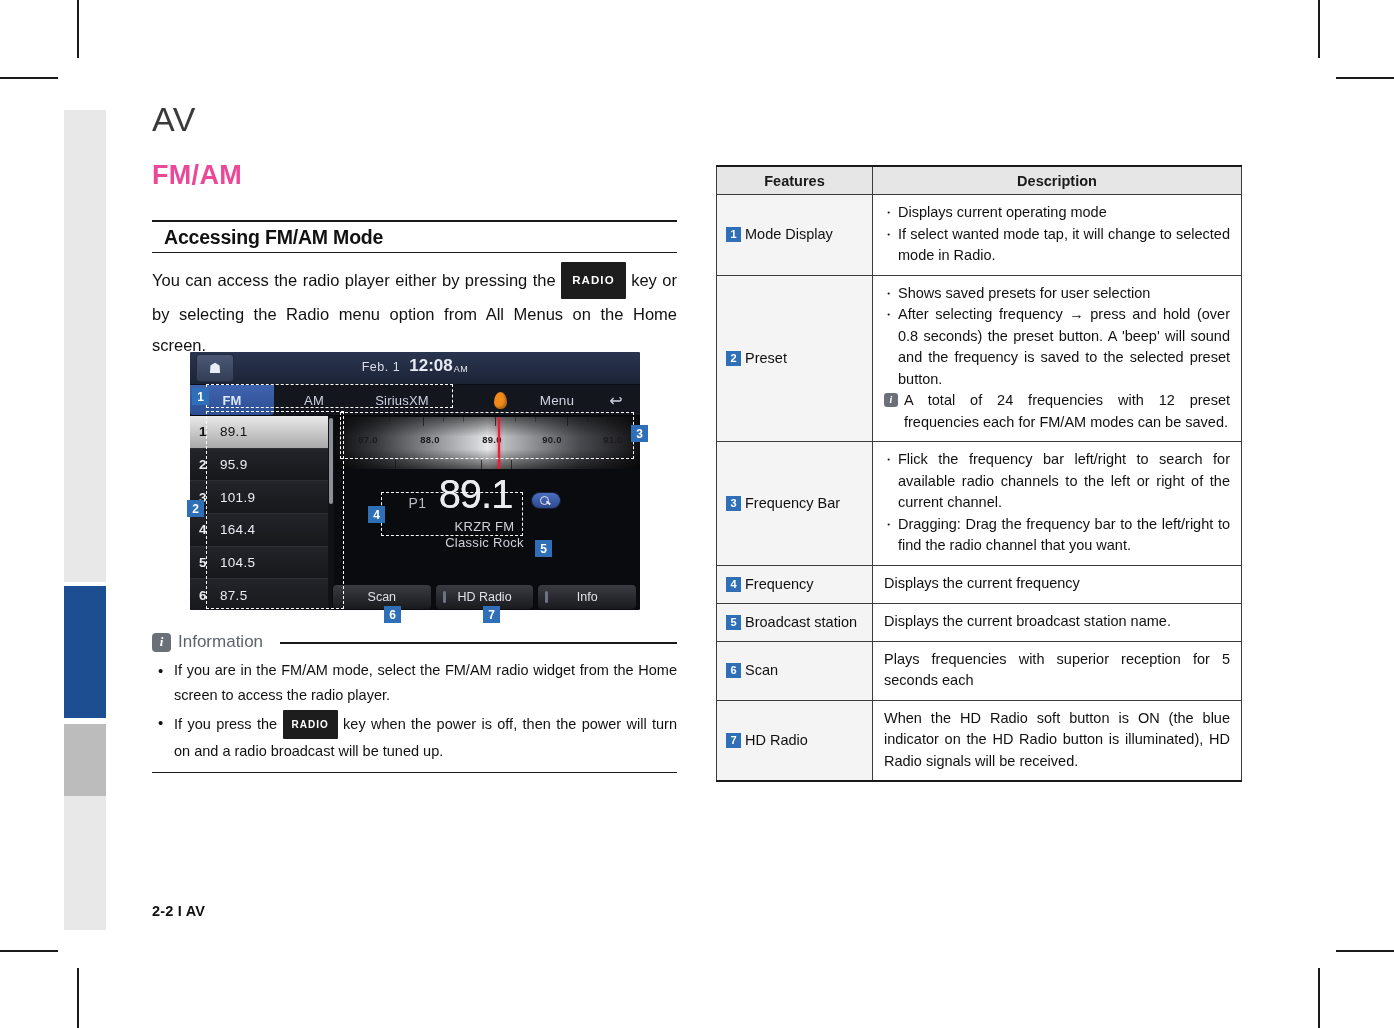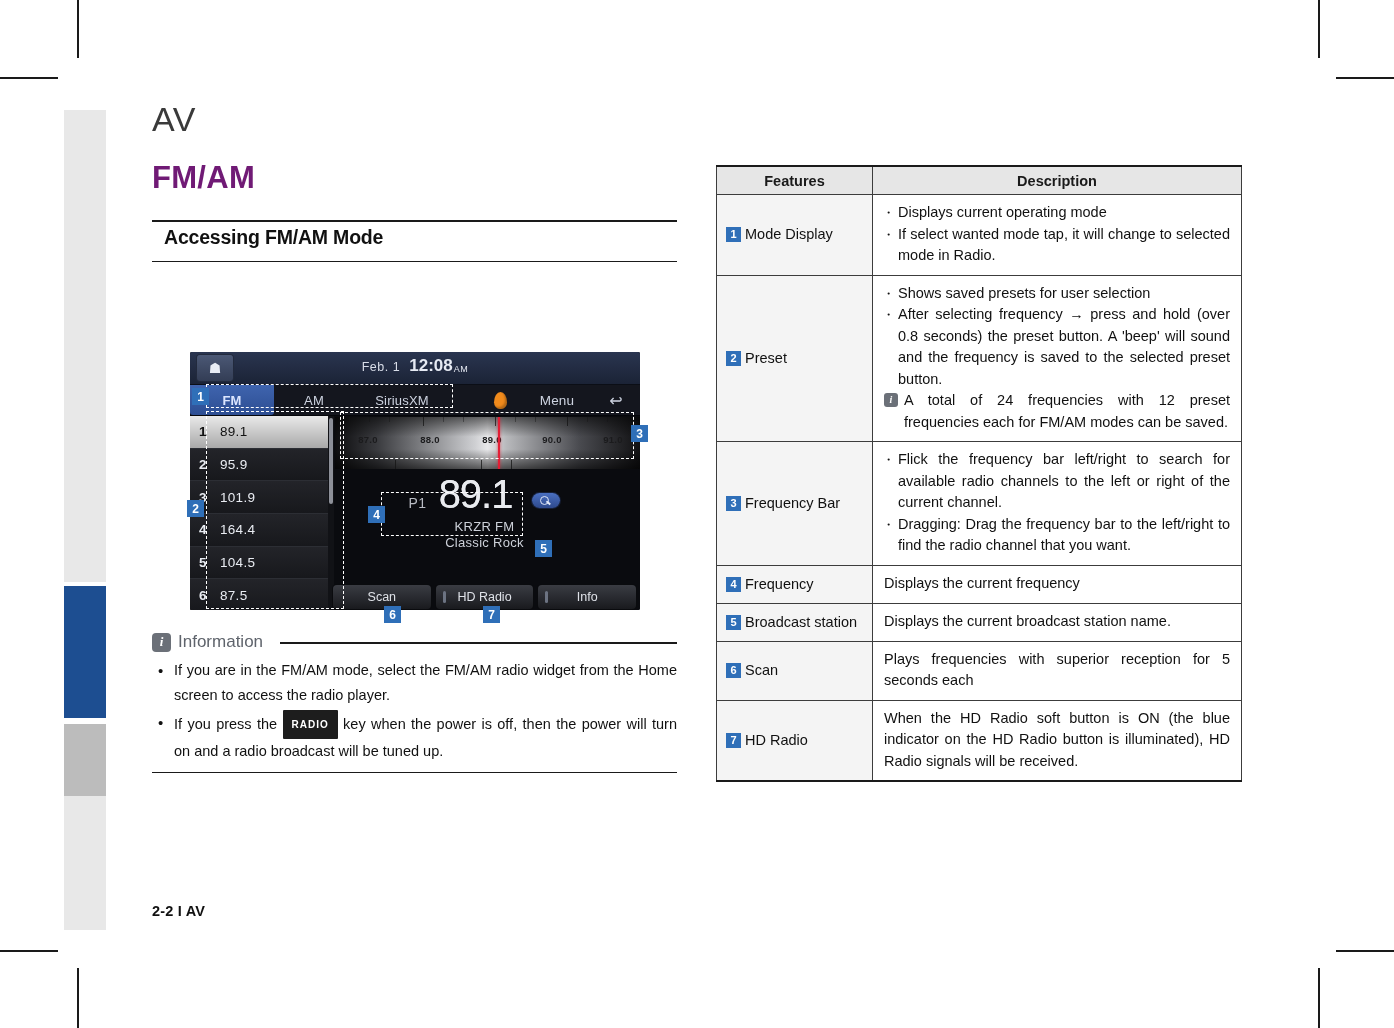--- a/index.html
+++ b/index.html
@@ -20,27 +20,27 @@
 
   
   .page{position:absolute;left:0;top:0;width:1377px;height:1028px;}
 
   .chapter-title{
     position:absolute;left:152px;top:100px;
     font-size:34px;color:#3a3a3a;letter-spacing:.5px;font-weight:400;
   }
   .section-title{
     position:absolute;left:152px;top:160px;
-    font-size:31px;color:#701a75;font-weight:700;letter-spacing:.3px;
+    font-size:27px;color:#ec4899;font-weight:700;letter-spacing:.3px;
   }
 
   
   .leftcol{position:absolute;left:152px;top:220px;width:525px;}
 
-  .subhead-wrap{border-top:2.5px solid #1a1a1a;border-bottom:1.5px solid #1a1a1a;padding:4px 0 12px 12px;}
+  .subhead-wrap{border-top:2.5px solid #1a1a1a;border-bottom:1.5px solid #1a1a1a;padding:4px 0 3px 12px;}
   .subhead{font-size:19.5px;font-weight:700;color:#111;letter-spacing:-.2px;}
 
   .bodytext{
     margin-top:9px;font-size:16.5px;color:#111;line-height:31px;
     text-align:justify;text-justify:inter-word;
   }
   .kbd{
     display:inline-block;background:#1d1d1d;color:#fff;
     font-size:11.5px;letter-spacing:1.1px;font-weight:600;
     padding:3px 11px 3px 11px;border-radius:1px;vertical-align:2px;
@@ -238,20 +238,23 @@
     <div class="tabseg" style="height:72px;background:#bcbcbc;"></div>
     <div class="tabseg" style="height:134px;background:#e8e8e8;"></div>
   </div>
 
   <div class="chapter-title">AV</div>
   <div class="section-title">FM/AM</div>
 
   <div class="leftcol">
     <div class="subhead-wrap">
       <div class="subhead">Accessing FM/AM Mode</div>
+    </div>
+    <div class="bodytext">
+      <span>You can access the radio player either by pressing the </span><span class="kbd">RADIO</span><span> key or by selecting the Radio menu option from All Menus on the Home screen.</span>
     </div>
   </div>
 
   <div class="device">
 
     <div class="dev-status">
       <div class="home-btn">
         <span class="home-glyph">☗</span>
       </div>
       <div class="clockrow">

